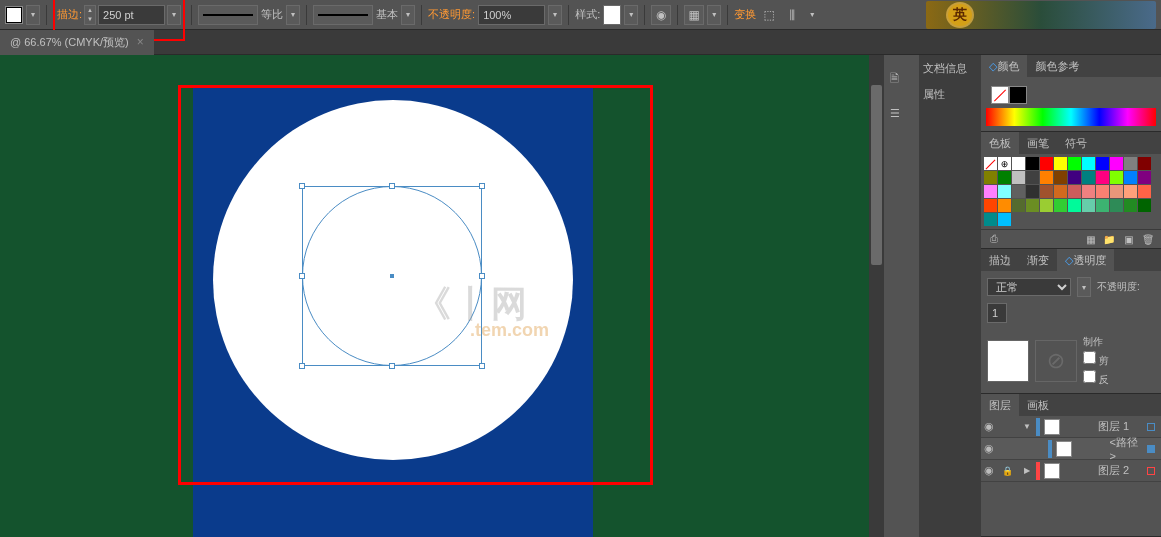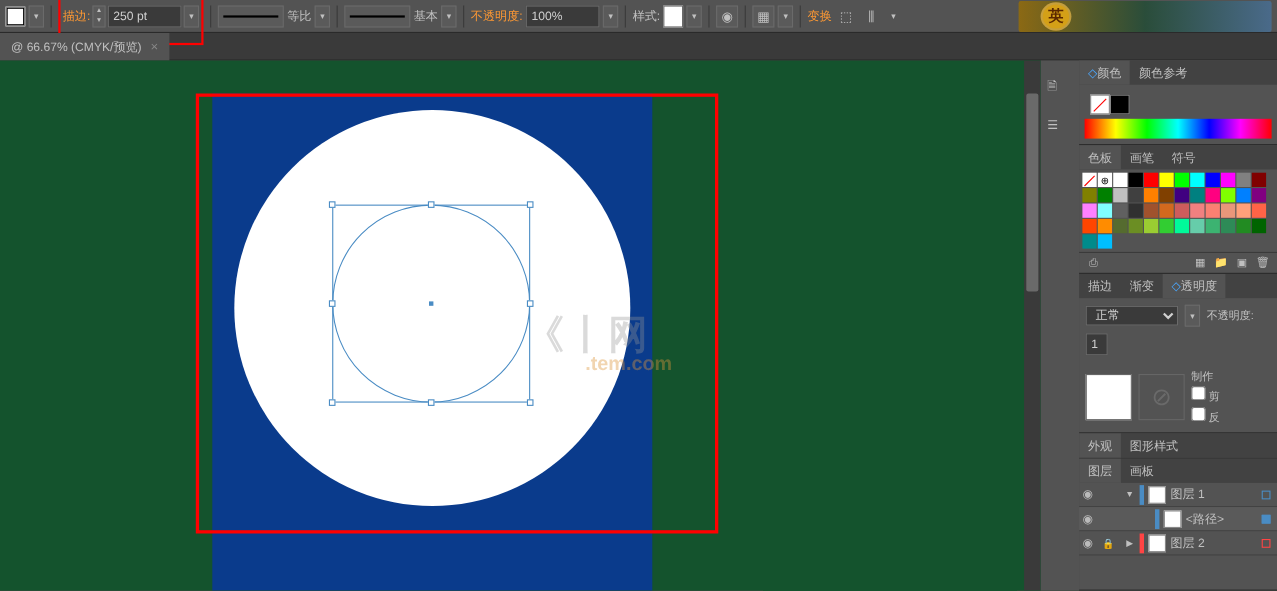--- a/index.html
+++ b/index.html
@@ -67,21 +67,21 @@
     .mask-none { width: 42px; height: 42px; border: 1px solid #666; display:flex; align-items:center;justify-content:center; color:#6a6a6a; font-size:22px;}
     
     .layers-body { padding: 0; }
     .layer-row { display: flex; align-items: center; height: 22px; border-bottom: 1px solid #424242; padding: 0 3px; gap: 4px; cursor: pointer; }
     .layer-row.selected { background: #5a5a5a; }
     .eye { width: 14px; color: #bbb; cursor: pointer; font-size: 11px; }
     .lock { width: 12px; font-size: 9px; color: #888;}
     .layer-triangle { font-size: 8px; cursor: pointer; width: 10px; text-align:center; }
     .layer-color { width: 4px; height: 18px; }
     .layer-thumb { width: 16px; height: 16px; background: #fff; border: 1px solid #888; }
-    .layer-name { font-size: 11px; }
+    .layer-name { font-size: 11px; margin-left: 34px; }
     .sel-dot { width: 8px; height: 8px; margin-left: auto; margin-right: 3px;}
     
     .fill-stroke-mini { display: flex; gap: 0; padding: 4px 5px;}
     .fsbox { width: 18px; height: 18px; border: 1px solid #888;}
   </style>
 </head>
 <body>
 
 <div class="toolbar">
   <div class="fill-box"></div>
@@ -166,20 +166,24 @@
 
   <div class="side-strip">
     <div style="display:flex;align-items:center;gap:4px;width:100%;padding-left:6px">
       <span>🗎</span>
     </div>
     <div style="display:flex;align-items:center;gap:4px;width:100%;padding-left:6px">
       <span>☰</span>
     </div>
   </div>
 
+  <div style="width:62px;background:#3d3d3d;padding:6px 4px;font-size:11px;">
+    <div style="height:26px">文档信息</div>
+    <div style="height:26px">属性</div>
+  </div>
 
   <div class="right-panel">
 
     <div class="panel-section">
       <div class="panel-header">
         <div class="panel-tab active">
             <span class="panel-tab-accent">◇</span>
             <span>颜色</span>
           </div>
         <div class="panel-tab">颜色参考</div>
@@ -285,26 +289,20 @@
         <div class="mask-preview"></div>
         <div class="mask-none">⊘</div>
         <div style="display:flex;flex-direction:column;gap:2px;font-size:10px">
           <span>制作</span>
           <label><input type="checkbox" style=""> <span>剪</span></label>
           <label><input type="checkbox" style=""> <span>反</span></label>
         </div>
       </div>
     </div>
 
-    <div class="panel-section">
-      <div class="panel-header">
-        <div class="panel-tab active">外观</div>
-        <div class="panel-tab">图形样式</div>
-      </div>
-    </div>
 
     <div class="panel-section" style="flex:1">
       <div class="panel-header">
         <div class="panel-tab active">图层</div>
         <div class="panel-tab">画板</div>
       </div>
       <div class="layers-body" id="layers-body">
           <div class="layer-row">
     <span class="eye">◉</span>
     <span class="lock"></span>

